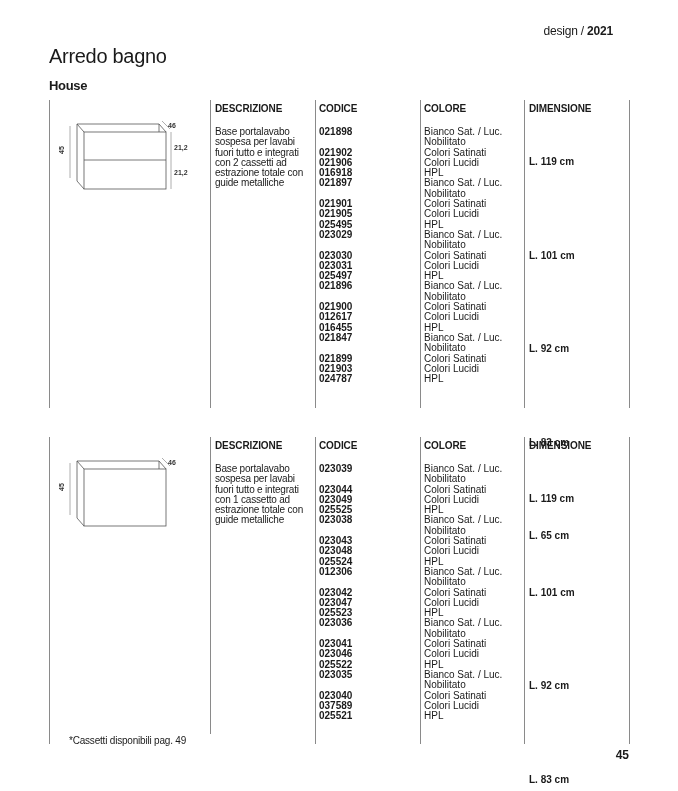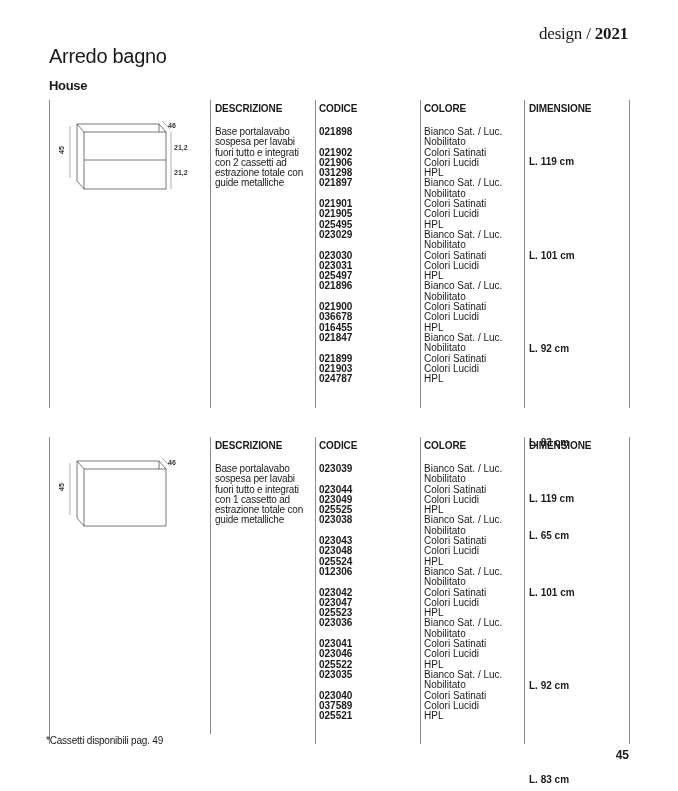--- a/index.html
+++ b/index.html
@@ -1,32 +1,32 @@
 <!DOCTYPE html>
 <html><head>
 <meta charset="utf-8">
 <style>
   html, body { margin: 0; padding: 0; background: #ffffff; }
   body { width: 678px; height: 791px; position: relative; overflow: hidden;
          font-family: "Liberation Sans", sans-serif; color: #1a1a1a; }
-  .brand { position: absolute; top: 24px; right: 50px; font-size: 17px; letter-spacing: -0.2px; font-family: Liberation Serif, serif; }
+  .brand { position: absolute; top: 24px; right: 65px; font-size: 12px; letter-spacing: -0.2px; }
   .brand b { font-weight: bold; }
   .section-title { position: absolute; top: 45px; left: 49px; font-size: 20px; font-weight: normal; letter-spacing: -0.3px; }
   .product-title { position: absolute; top: 78px; left: 49px; font-size: 13px; font-weight: bold; letter-spacing: -0.3px; }
   .vline { position: absolute; width: 1px; background: #8a8a8a; }
   .block { position: absolute; left: 0; width: 634px; text-decoration: underline; }
   .col { position: absolute; font-size: 10px; line-height: 10.3px; }
   .hdr { font-weight: bold; font-size: 10px; letter-spacing: -0.1px; margin-bottom: 12px; line-height: 12px; }
   .desc { letter-spacing: -0.2px; }
   .code { font-weight: bold; }
   .row { height: 10.3px; white-space: nowrap; }
   .row.tall { height: 20.6px; }
   .dim { font-weight: bold; margin-top: 42px; }
   .drawing { position: absolute; }
-  .footnote { position: absolute; top: 735px; left: 46px; font-size: 10px; letter-spacing: -0.2px; }
+  .footnote { position: absolute; top: 735px; left: 69px; font-size: 10px; letter-spacing: -0.2px; }
   .pagenum { position: absolute; top: 748px; right: 49px; font-size: 12px; font-weight: bold; }
 </style>
 </head>
 <body>
 
 <div class="brand"><span>design / </span><b>2021</b></div>
 <div class="section-title">Arredo bagno</div>
 <div class="product-title">House</div>
 
 <div class="block" id="block-0" style="top:100px;height:308px;">
@@ -66,32 +66,32 @@
         <div class="row">estrazione totale con</div>
         <div class="row">guide metalliche</div>
       </div>
   </div>
   <div class="col" style="left:319px;top:3px;width:95px;">
     <div class="hdr">CODICE</div>
     <div>
         <div class="row code tall">021898</div>
         <div class="row code">021902</div>
         <div class="row code">021906</div>
-        <div class="row code">031298</div>
+        <div class="row code">016918</div>
         <div class="row code tall">021897</div>
         <div class="row code">021901</div>
         <div class="row code">021905</div>
         <div class="row code">025495</div>
         <div class="row code tall">023029</div>
         <div class="row code">023030</div>
         <div class="row code">023031</div>
         <div class="row code">025497</div>
         <div class="row code tall">021896</div>
         <div class="row code">021900</div>
-        <div class="row code">036678</div>
+        <div class="row code">012617</div>
         <div class="row code">016455</div>
         <div class="row code tall">021847</div>
         <div class="row code">021899</div>
         <div class="row code">021903</div>
         <div class="row code">024787</div>
       </div>
   </div>
   <div class="col" style="left:424px;top:3px;width:98px;">
     <div class="hdr">COLORE</div>
     <div>

